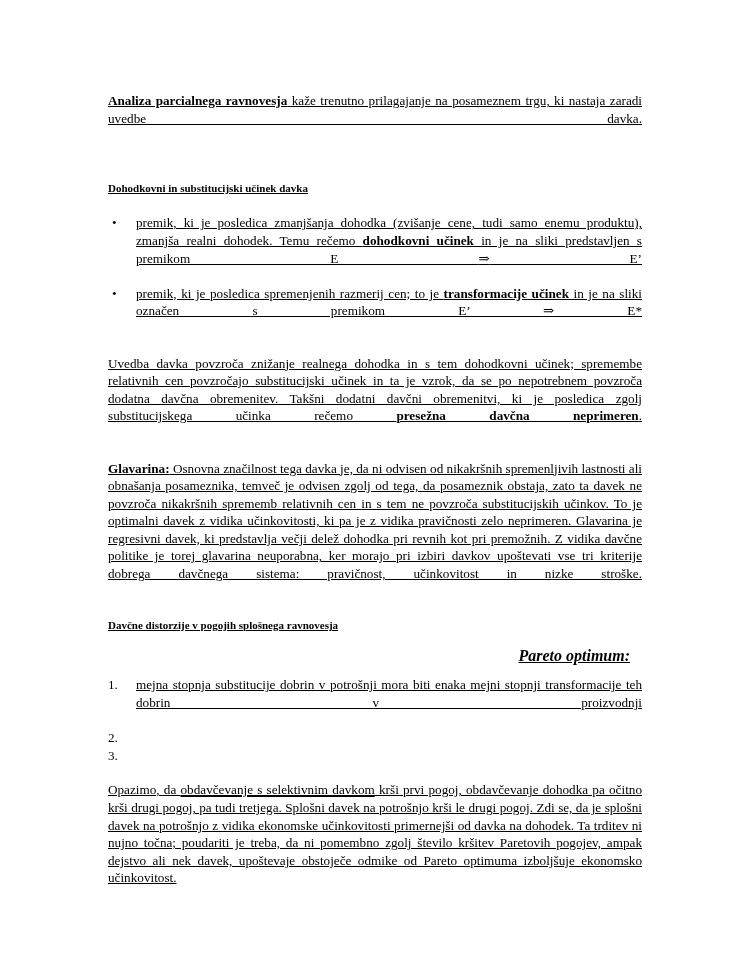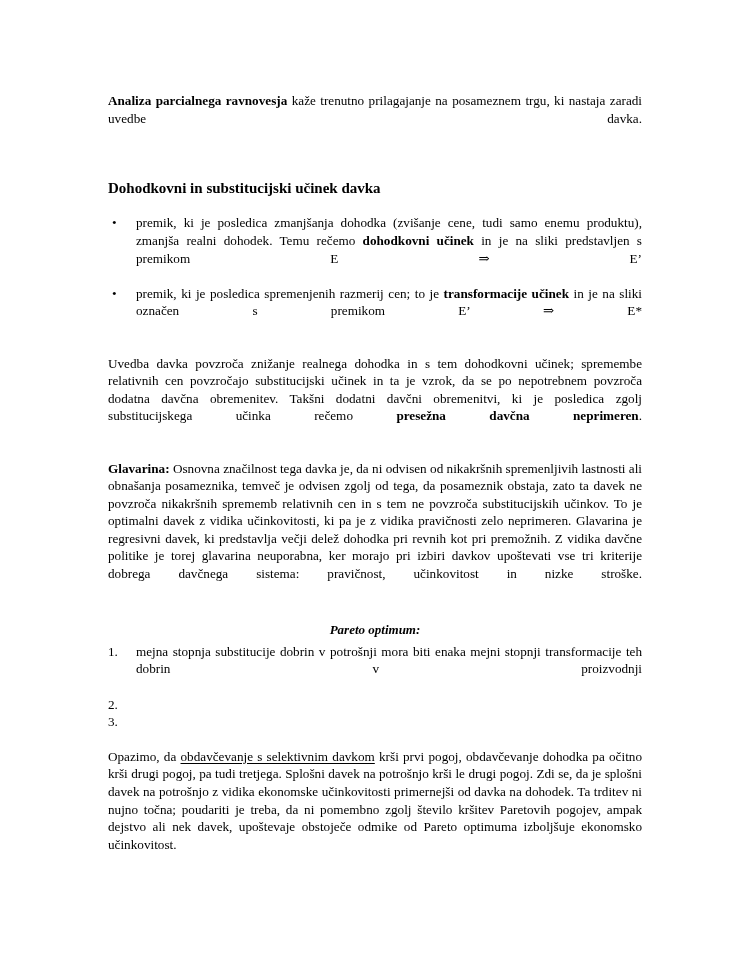--- a/index.html
+++ b/index.html
@@ -16,52 +16,53 @@
     color: #000000;
     -webkit-font-smoothing: antialiased;
   }
   .page {
     position: relative;
     width: 750px;
     height: 777px;
     background: #ffffff;
     box-sizing: border-box;
     padding: 92px 108px 0 108px;
+    text-decoration: underline;
   }
   .doc-body {
     width: 534px;
     font-size: 13.2px;
     line-height: 17.6px;
   }
 
   
   p.para {
     margin: 0 0 0 0;
     text-align: justify;
     text-justify: inter-word;
     hyphens: none;
   }
   .gap-lg { height: 35px; }
   .gap-md { height: 17px; }
 
   
   h2.section-heading {
     margin: 0;
-    font-size: 15px;
+    font-size: 11px;
     line-height: 17.6px;
     font-weight: bold;
     text-align: left;
   }
   .subheading-italic {
-    margin: 4px;
-    font-size: 13px;
+    margin: 12px;
+    font-size: 16px;
     line-height: 17.6px;
     font-weight: bold;
     font-style: italic;
-    text-align: center;
+    text-align: right;
   }
 
   
   .b  { font-weight: bold; }
   .u  { text-decoration: underline; text-underline-offset: 1.5px; }
   .arrow { font-family: "Liberation Serif", "DejaVu Serif", serif; }
 
   
   ul.bullets {
     list-style: none;
@@ -136,20 +137,21 @@
     <div class="gap-md"></div>
 
     <p class="para"><span>Uvedba davka povzroča znižanje realnega dohodka in s tem dohodkovni učinek; spremembe relativnih cen povzročajo substitucijski učinek in ta je vzrok, da se po nepotrebnem povzroča dodatna davčna obremenitev. Takšni dodatni davčni obremenitvi, ki je posledica zgolj substitucijskega učinka rečemo </span><span class="b">presežna davčna neprimeren</span><span>.</span></p>
 
     <div class="gap-md"></div>
 
     <p class="para"><span class="b">Glavarina:</span><span> Osnovna značilnost tega davka je, da ni odvisen od nikakršnih spremenljivih lastnosti ali obnašanja posameznika, temveč je odvisen zgolj od tega, da posameznik obstaja, zato ta davek ne povzroča nikakršnih sprememb relativnih cen in s tem ne povzroča substitucijskih učinkov. To je optimalni davek z vidika učinkovitosti, ki pa je z vidika pravičnosti zelo neprimeren. Glavarina je regresivni davek, ki predstavlja večji delež dohodka pri revnih kot pri premožnih. Z vidika davčne politike je torej glavarina neuporabna, ker morajo pri izbiri davkov upoštevati vse tri kriterije dobrega davčnega sistema: pravičnost, učinkovitost in nizke stroške.</span></p>
 
     <div class="gap-md"></div>
 
+    <h2 class="section-heading">Davčne distorzije v pogojih splošnega ravnovesja</h2>
     <p class="subheading-italic">Pareto optimum:</p>
 
     <ol class="numbers">
       <li><span class="num-mark">1.</span><span>mejna stopnja substitucije dobrin v potrošnji mora biti enaka mejni stopnji transformacije teh dobrin v proizvodnji</span></li>
       <li><span class="num-mark">2.</span></li>
       <li><span class="num-mark">3.</span></li>
     </ol>
 
     <div class="gap-md"></div>
 

